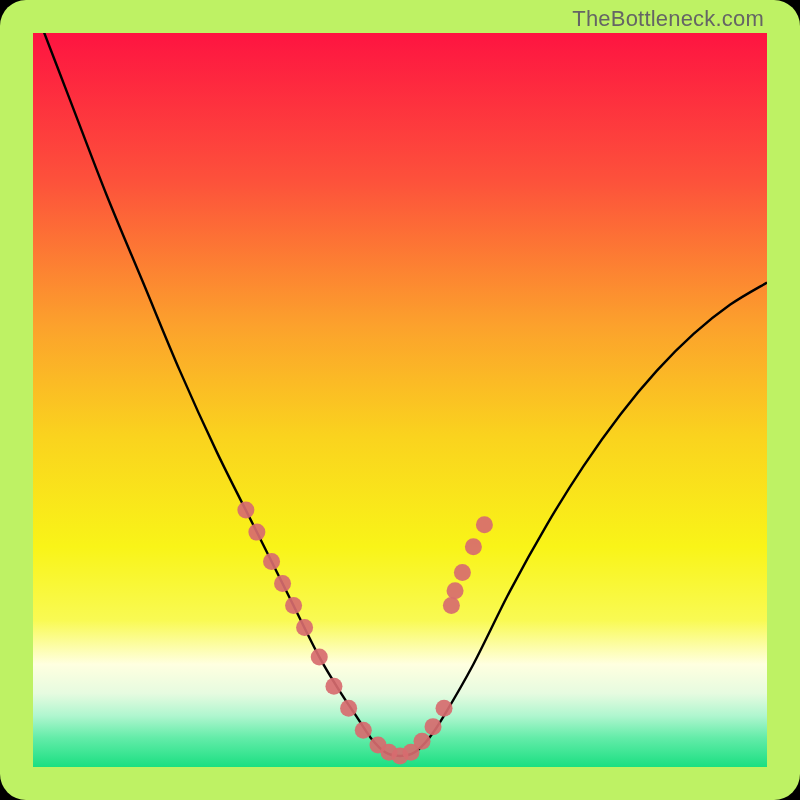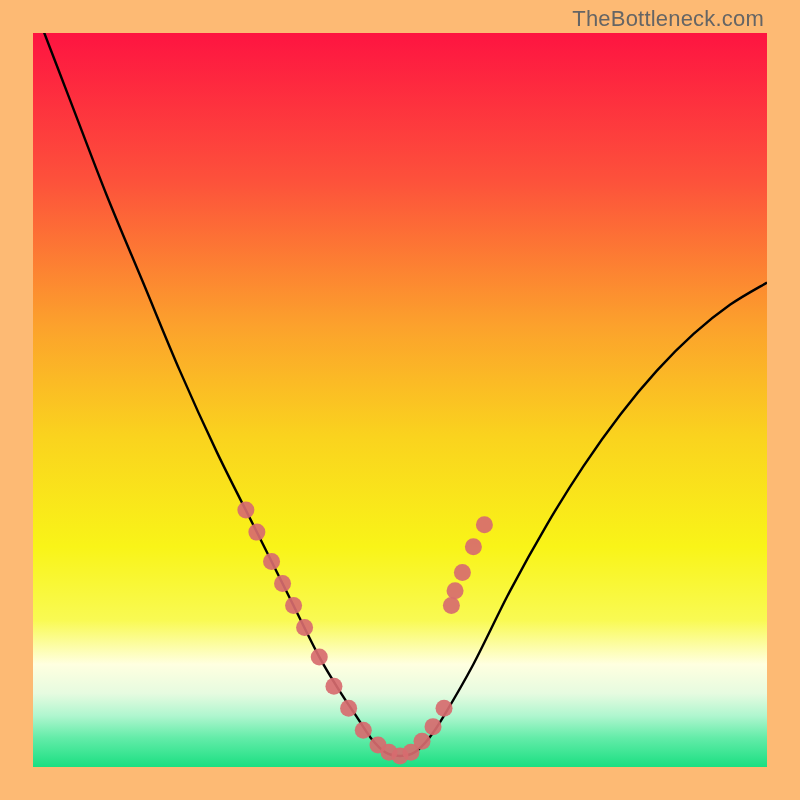--- a/index.html
+++ b/index.html
@@ -8,21 +8,22 @@
     width: 800px;
     height: 800px;
     overflow: hidden;
     background: #000;
     font-family: Arial, Helvetica, sans-serif;
   }
   .frame {
     position: absolute;
     left: 0; top: 0;
     width: 800px; height: 800px;
-    background: #fdba74;
+    background: #bef264;
+    border-radius: 26px;
   }
   .plot-area {
     position: absolute;
     left: 33px;
     top: 33px;
     width: 734px;
     height: 734px;
     overflow: hidden;
   }
   .gradient {

